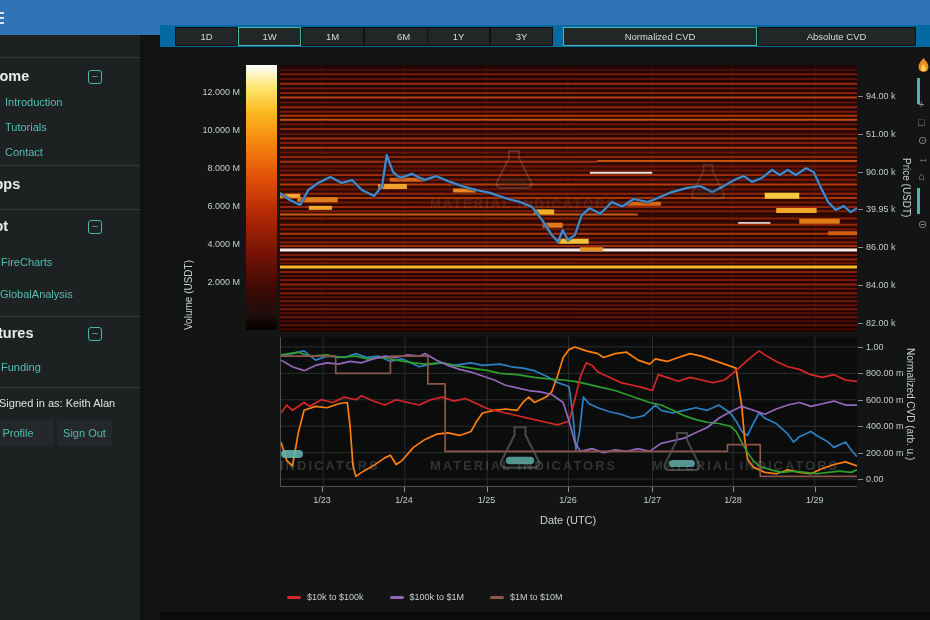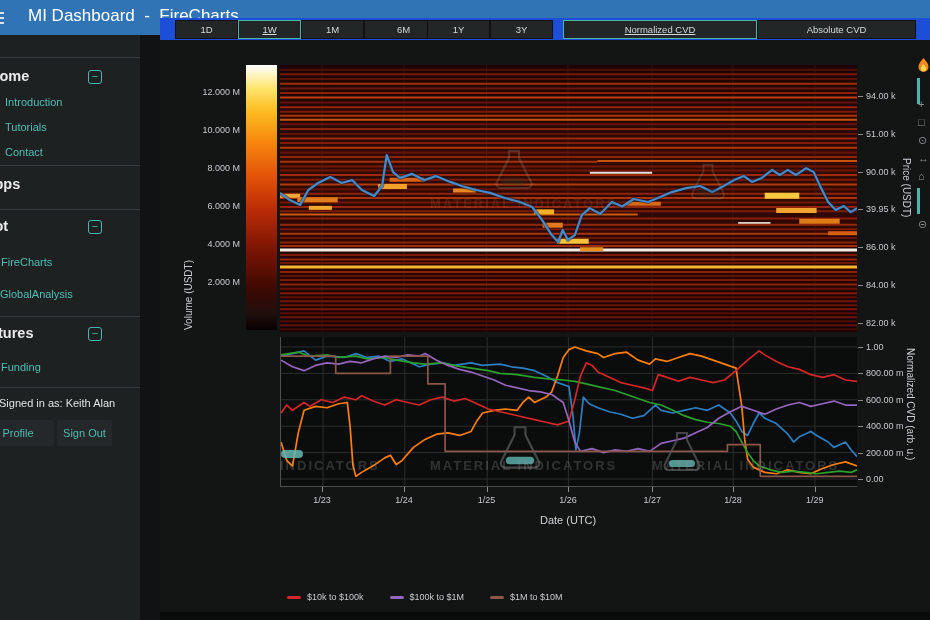--- a/index.html
+++ b/index.html
@@ -17,23 +17,23 @@
   .sidebar { position:absolute; left:0; top:35px; width:140px; height:585px; background:#1d2122; overflow:hidden; }
   .gapstrip { position:absolute; left:140px; top:35px; width:20px; height:585px; background:#101213; }
   .sb-div { position:absolute; left:0; width:140px; height:1px; background:#343a3b; }
   .sb-head { position:absolute; color:#e9ebeb; font-size:14.5px; font-weight:bold; white-space:nowrap; }
   .sb-link { position:absolute; color:#53beb1; font-size:11px; white-space:nowrap; cursor:pointer; }
   .sb-collapse { position:absolute; width:14px; height:14px; border:1.5px solid #4db6ac; border-radius:3px; color:#4db6ac; font-size:11px; line-height:11px; text-align:center; cursor:pointer; }
   .sb-signed { position:absolute; color:#dfe2e2; font-size:11px; white-space:nowrap; }
   .sb-btn { position:absolute; height:26px; background:#24282a; color:#4fbcae; font-size:11px; border:none; border-radius:2px; text-align:center; line-height:26px; cursor:pointer; white-space:nowrap; }
 
   
-  .toolbar { position:absolute; left:160px; top:18px; width:770px; height:22px; background:#1d4ed8; }
+  .toolbar { position:absolute; left:160px; top:25px; width:770px; height:22px; background:#0369a1; }
   .tf-btn { position:absolute; top:2px; height:19px; background:#232627; border:1px solid #111; color:#d6d9da; font-size:9.5px; text-align:center; line-height:17px; cursor:pointer; }
-  .tf-btn.selected { border:1px solid #4db6ac;text-decoration:underline; }
+  .tf-btn.selected { border:1px solid #4db6ac; }
 
   
   .vlabel { position:absolute; color:#c9cdd0; font-size:10px; white-space:nowrap; }
   .rot-ccw { transform:rotate(-90deg); transform-origin:left top; }
   .rot-cw  { transform:rotate(90deg);  transform-origin:left top; }
   .tick { position:absolute; color:#c6cacd; font-size:9px; white-space:nowrap; }
   .tickmark { position:absolute; background:#8a8d8f; }
   .colorbar { position:absolute; left:246px; top:65px; width:31px; height:265px;
     background:linear-gradient(to top,#060000 0%,#31070270 6%,#3b0903 15%,#7a1404 30%,#b92b06 45%,#e35309 58%,#f5820d 70%,#fbb91f 82%,#fde468 91%,#ffffff 100%); }
   .heatmap { position:absolute; left:280px; top:65px; width:577px; height:267px;
@@ -60,21 +60,20 @@
 <body>
 
 <div class="screen">
 
   <div class="topbar">
     <div class="menu-icon">
         <span></span>
         <span></span>
         <span></span>
       </div>
-    <div class="title">MI Dashboard  -  FireCharts</div>
   </div>
 
   <div class="sidebar">
     <div class="sb-div" style="top:22px"></div>
     <div class="sb-head" style="top:33px; left:-11px">Home</div>
     <div class="sb-collapse" style="top:35px; left:88px">−</div>
     <div class="sb-link" style="top:61px; left:5px">Introduction</div>
     <div class="sb-link" style="top:86px; left:5px">Tutorials</div>
     <div class="sb-link" style="top:111px; left:5px">Contact</div>
     <div class="sb-div" style="top:130px"></div>

